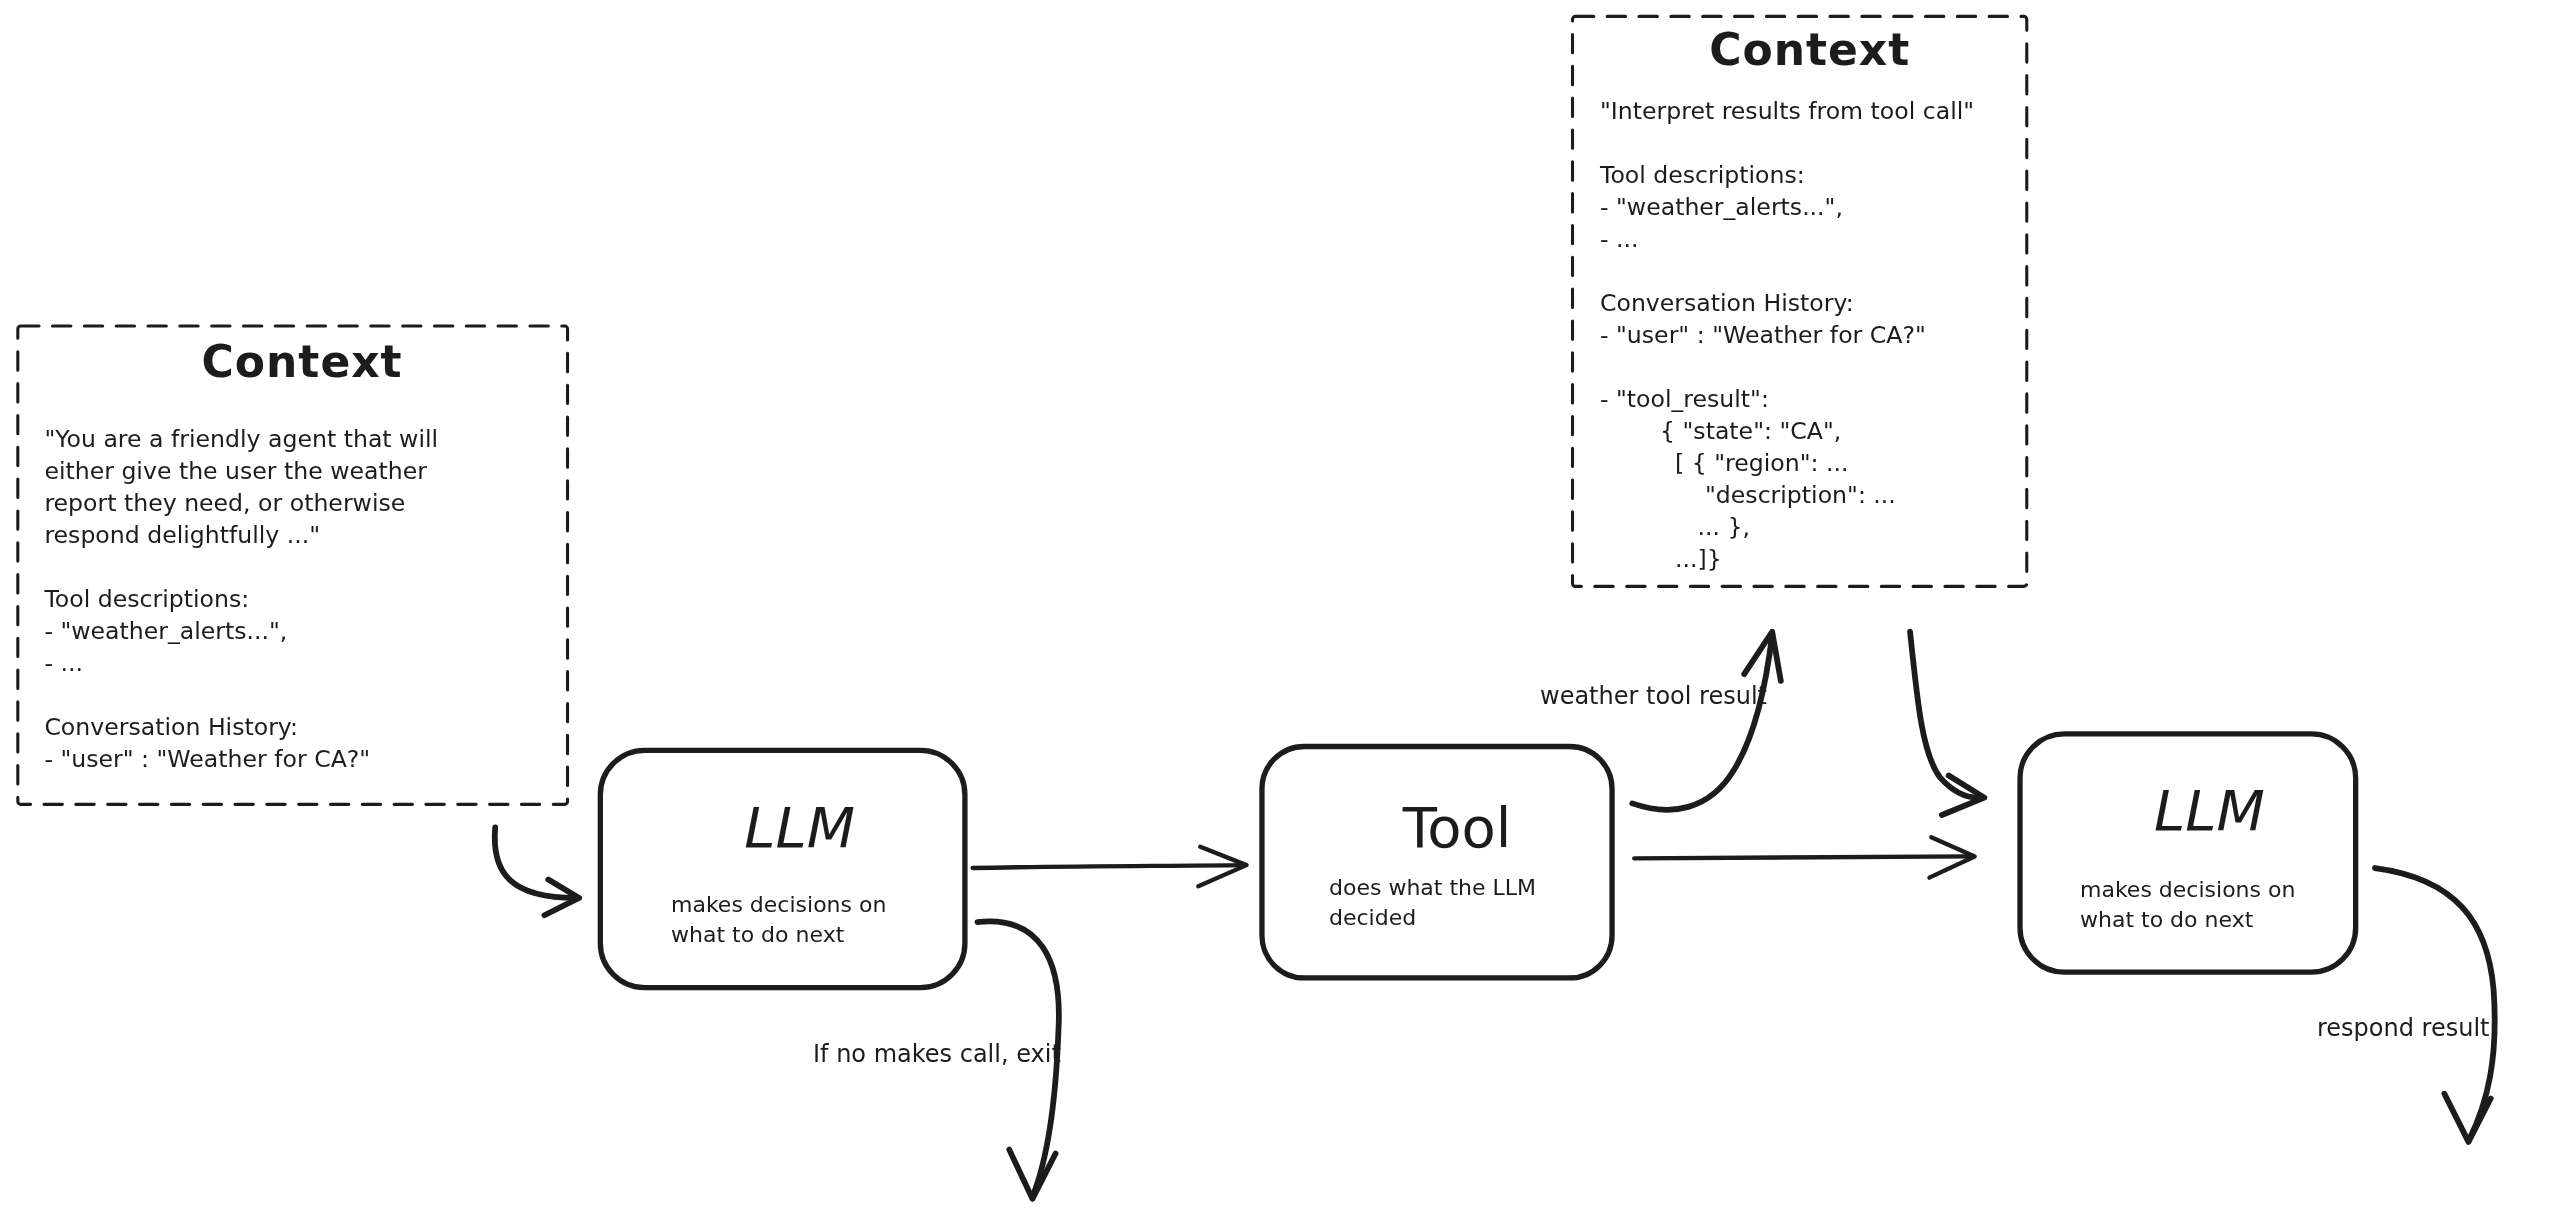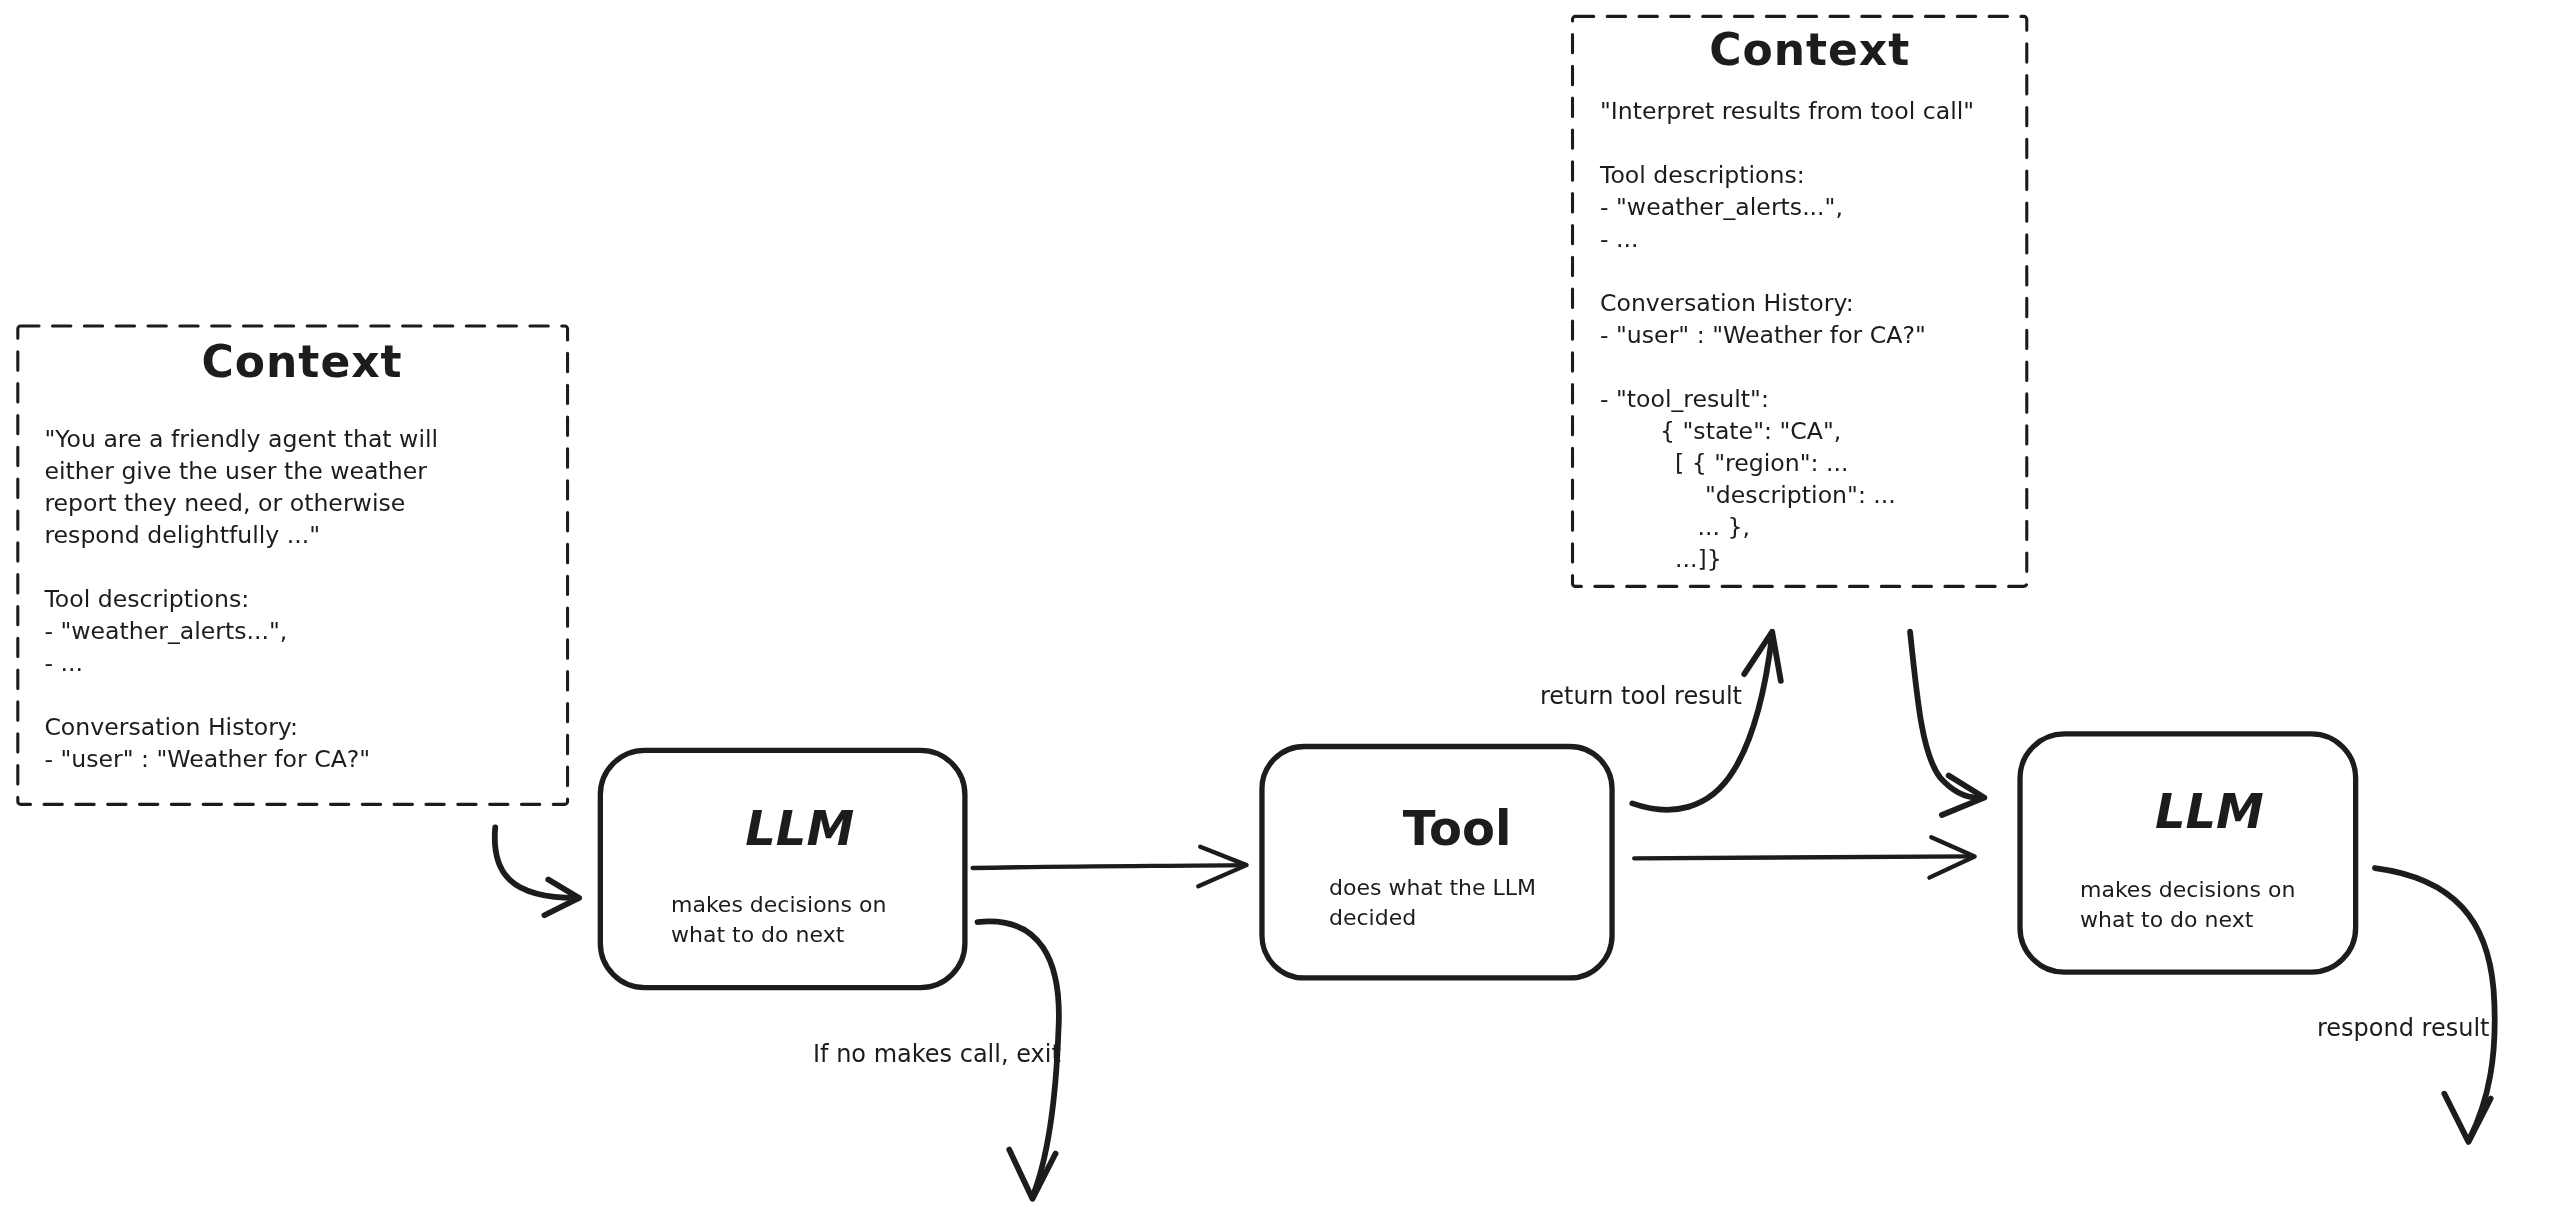--- a/index.html
+++ b/index.html
@@ -45,22 +45,22 @@
     line-height: 32px;
     white-space: pre;
     text-align: left;
   }
   #context1 { left: 15.4px;   top: 324px; width: 554px; height: 482px; padding: 13.5px 9.6px 0 29px; }
   #context1 .ctx-body { margin-top: 37px; }
   #context2 { left: 1571px; top: 14.5px;  width: 458px; height: 574px; padding: 11.6px 9.6px 0 29px; }
   #context2 .ctx-body { margin-top: 21px; }
 
   .round-node .node-title {
-    font-size: 48px;
-    font-weight: bold;
+    font-size: 56px;
+    font-weight: normal;
     line-height: 50px;
     text-align: center;
     white-space: pre;
   }
   .round-node .node-title.italic { font-style: italic; }
   .round-node .node-sub {
     align-self: stretch;
     font-size: 22px;
     line-height: 30px;
     white-space: pre;
@@ -182,18 +182,18 @@
     <div class="node-sub">does what the LLM
 decided</div>
   </div>
 
   <div class="node round-node" id="llm2">
     <div class="node-title italic">LLM</div>
     <div class="node-sub">makes decisions on
 what to do next</div>
   </div>
 
-  <div class="float-label" id="label-append">return tool result</div>
+  <div class="float-label" id="label-append">weather tool result</div>
   <div class="float-label" id="label-exit">If no makes call, exit</div>
   <div class="float-label" id="label-return">respond result</div>
 
 </div>
 
 
 </body></html>

